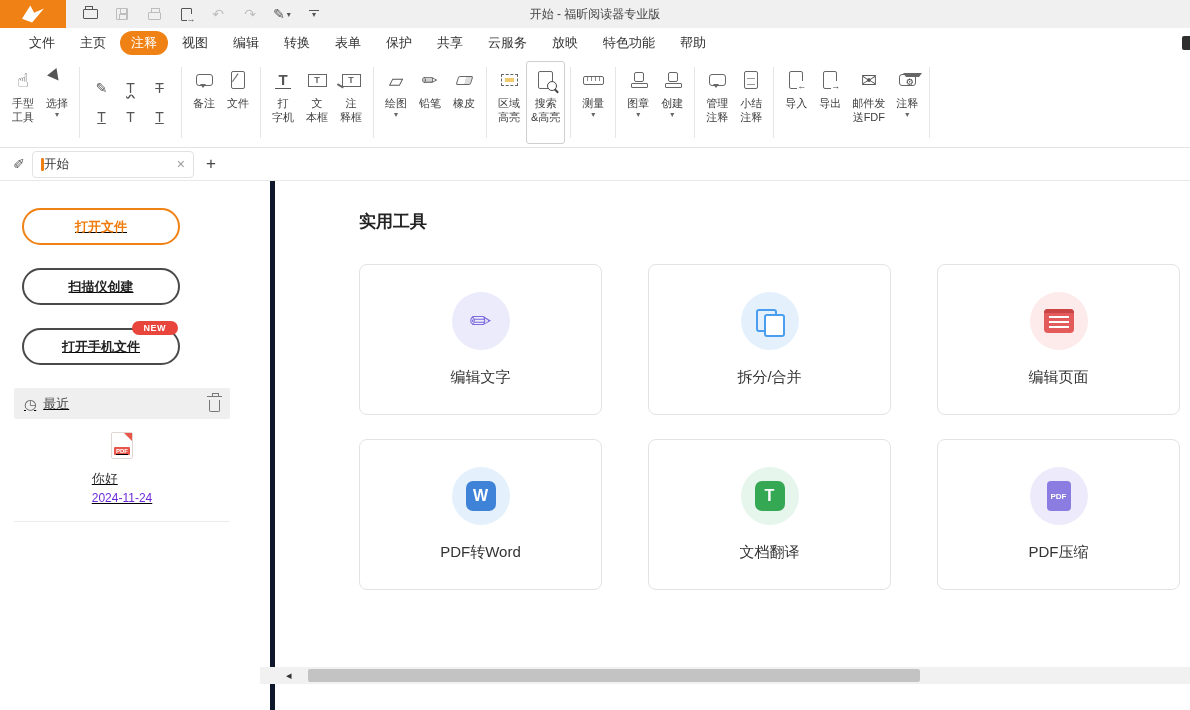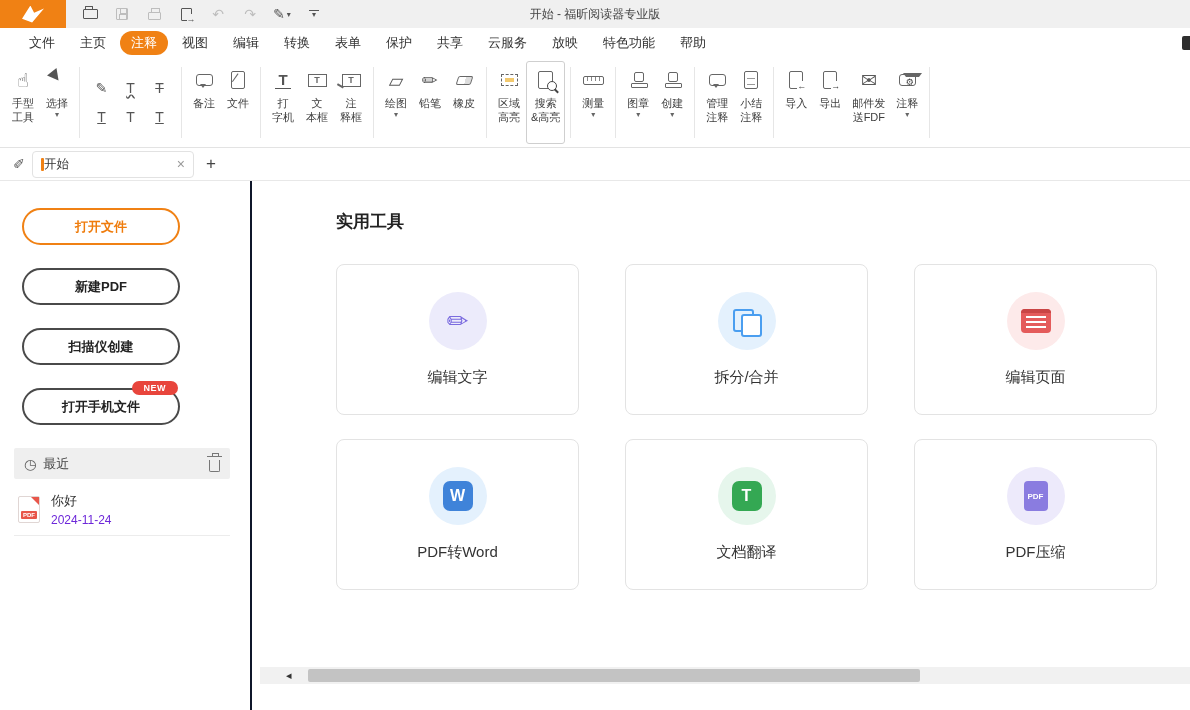--- a/index.html
+++ b/index.html
@@ -83,31 +83,31 @@
   .tabbar { height:33px; background:#fff; border-bottom:1px solid #e8e8e8; display:flex; align-items:center; padding-left:6px; }
   .tab-pen { width:26px; text-align:center; color:#555; font-size:14px; }
   .tab { display:flex; align-items:center; width:162px; height:27px; border:1px solid #e2e2e2; border-radius:4px; padding:0 8px; background:#fff; }
   .tab-indicator { width:3px; height:13px; background:#f08114; border-radius:1px; }
   .tab-label { flex:1; font-size:12.5px; color:#333; }
   .tab-close { color:#999; font-size:14px; }
   .tab-add { margin-left:12px; font-size:17px; color:#444; }
 
   
   .content { display:flex; height:529px; position:relative; }
-  .sidebar { width:252px; border-right:2px solid #0f172a; padding-top:27px; position:relative; flex-shrink:0; }
+  .sidebar { width:275px; border-right:5px solid #0f172a; padding-top:27px; position:relative; flex-shrink:0;text-decoration:underline; }
   .sbtn { width:158px; height:37px; margin:0 0 23px 22px; border-radius:19px; background:#fff; border:2px solid #4a4a4a; font-weight:bold; font-size:13px; color:#222; display:flex; align-items:center; justify-content:center; position:relative; }
   .sbtn.primary { border-color:#f08114; color:#ef7c0c; }
   .badge { position:absolute; top:-9px; right:0px; background:#e8453c; color:#fff; font-size:9px; font-weight:bold; padding:2px 12px; border-radius:7px; letter-spacing:.5px; }
   .recent-bar { margin-left:14px; width:216px; height:31px; background:#efefef; display:flex; align-items:center; padding:0 10px; border-radius:2px; color:#444; font-size:13px; gap:7px; }
   .recent-bar .spacer { flex:1; }
   .i-clock { font-size:14px; color:#666; line-height:14px; }
   .i-trash { width:11px; height:12px; border:1.5px solid #777; border-top:none; border-radius:0 0 2px 2px; position:relative; margin-top:4px; }
   .i-trash::before { content:''; position:absolute; top:-4px; left:-3px; width:15px; height:1.5px; background:#777; }
   .i-trash::after { content:''; position:absolute; top:-7px; left:2px; width:5px; height:2px; border:1.5px solid #777; border-bottom:none; }
-  .recent-item { margin-left:14px; width:216px; display:flex; align-items:center; gap:11px; padding:13px 4px 8px; border-bottom:1px solid #ececec; }
+  .recent-item { margin-left:14px; width:216px; display:flex; align-items:center; gap:11px; padding:13px 4px 16px; border-bottom:1px solid #ececec;flex-direction:column; }
   .i-pdffile { width:22px; height:27px; background:#fff; border:1px solid #e0d6d4; border-radius:2px; position:relative; display:flex; align-items:flex-end; justify-content:center; }
   .i-pdffile::before { content:''; position:absolute; top:0; right:0; border:4px solid #e8564a; border-left-color:transparent; border-bottom-color:transparent; }
   .pdfbadge { background:#e8564a; color:#fff; font-size:6px; font-weight:bold; padding:1px 2px; border-radius:1px; margin-bottom:3px; }
   .recent-name { font-size:13px; color:#333; }
   .recent-date { font-size:12px; color:#6d28d9; margin-top:3px; }
 
   .main { flex:1; position:relative; padding:29px 0 16px 84px; }
   .main-title { font-size:17px; font-weight:bold; color:#222; }
   .cards { margin-top:31px; display:grid; grid-template-columns:repeat(3,243px); column-gap:46px; row-gap:24px; }
   .card { height:151px; border:1px solid #e3e3e3; border-radius:8px; background:#fff; display:flex; flex-direction:column; align-items:center; justify-content:center; gap:18px; }
@@ -361,23 +361,20 @@
     </div>
     <span class="tab-add">+</span>
   </div>
 
   <div class="content">
     <div class="sidebar">
       <div class="sbtn primary">
           <span>打开文件</span>
         </div>
       <div class="sbtn">
-          <span>新建PDF</span>
-        </div>
-      <div class="sbtn">
           <span>扫描仪创建</span>
         </div>
       <div class="sbtn">
         <span>打开手机文件</span>
         <span class="badge">NEW</span>
       </div>
       <div class="recent-bar">
         <span class="i-clock">◷</span>
         <span>最近</span>
         <span class="spacer"></span>

